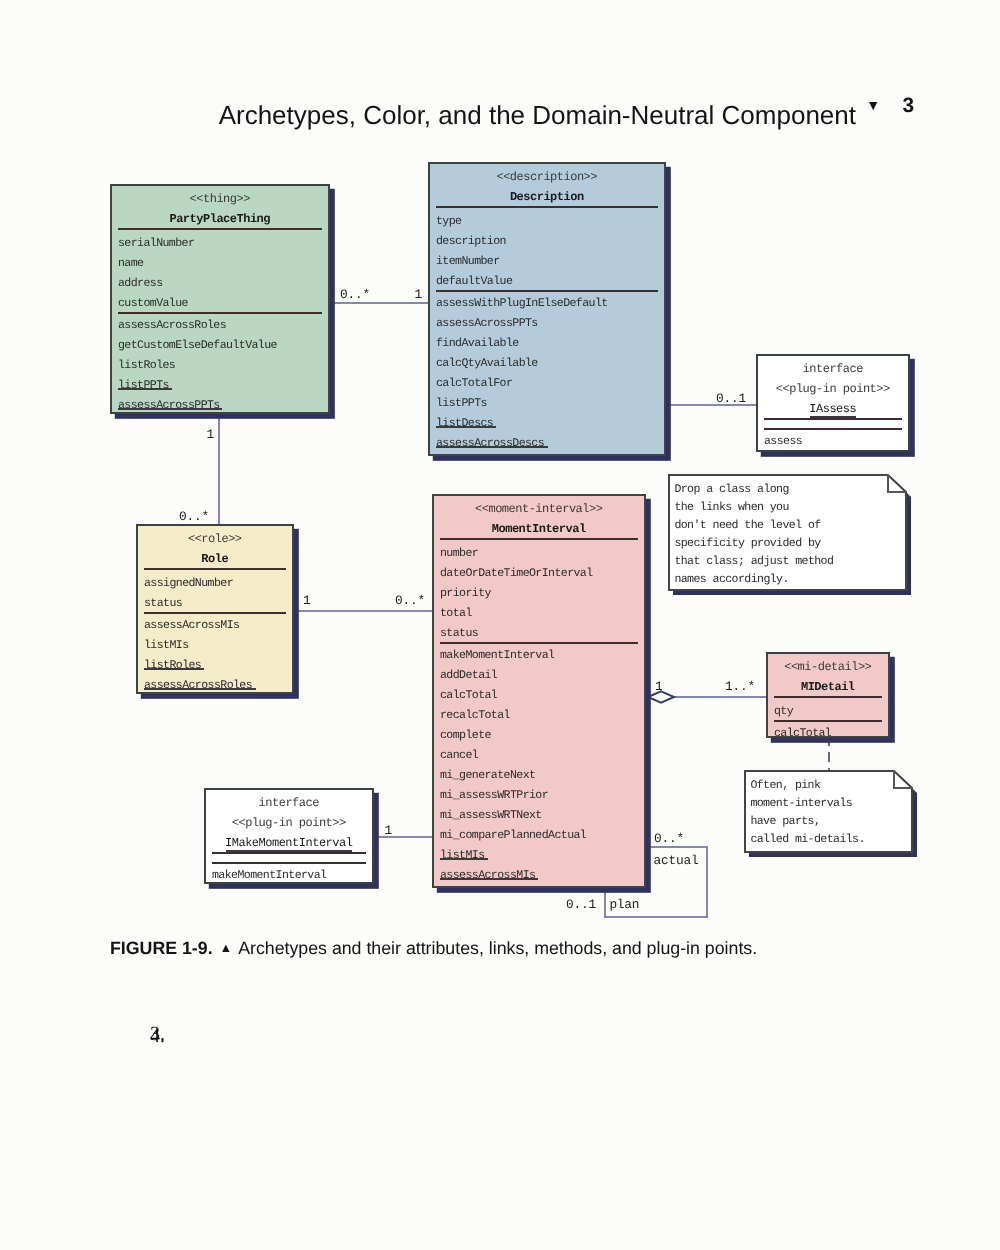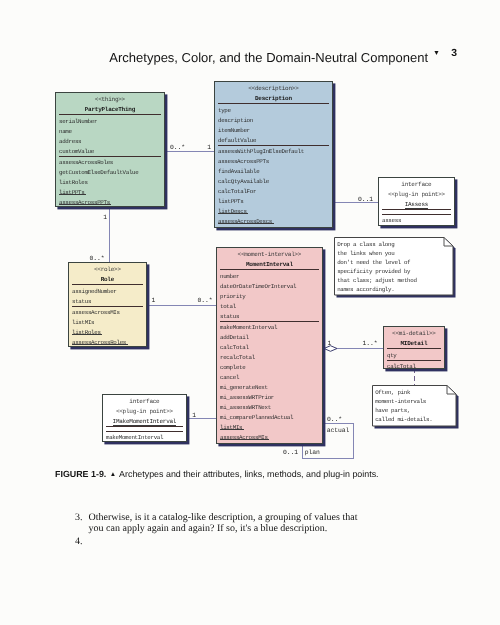--- a/index.html
+++ b/index.html
@@ -210,19 +210,18 @@
 
   <div class="caption">
     <b>FIGURE 1-9.</b>
     <span class="tri">▲</span>
     <span>Archetypes and their attributes, links, methods, and plug-in points.</span>
   </div>
 
   <div class="bodytext">
     <div class="li">
       <span class="num">3.</span>
-      <span>Otherwise, is it a catalog-like description, a grouping of values that you can apply again and again? If so, it's a blue description.</span>
     </div>
     <div class="li">
       <span class="num">4.</span>
     </div>
   </div>
 </div>
 
 </body></html>

